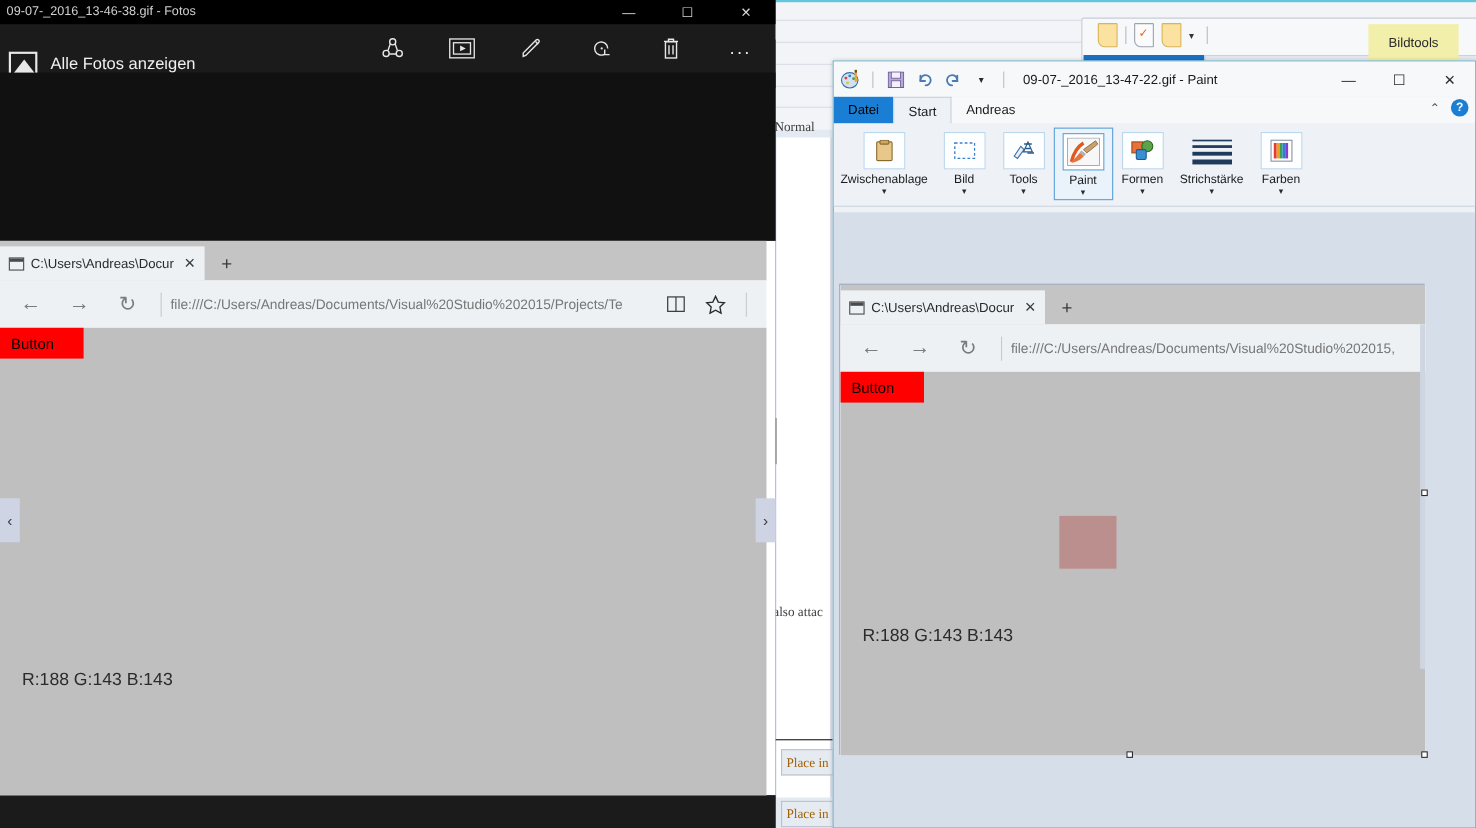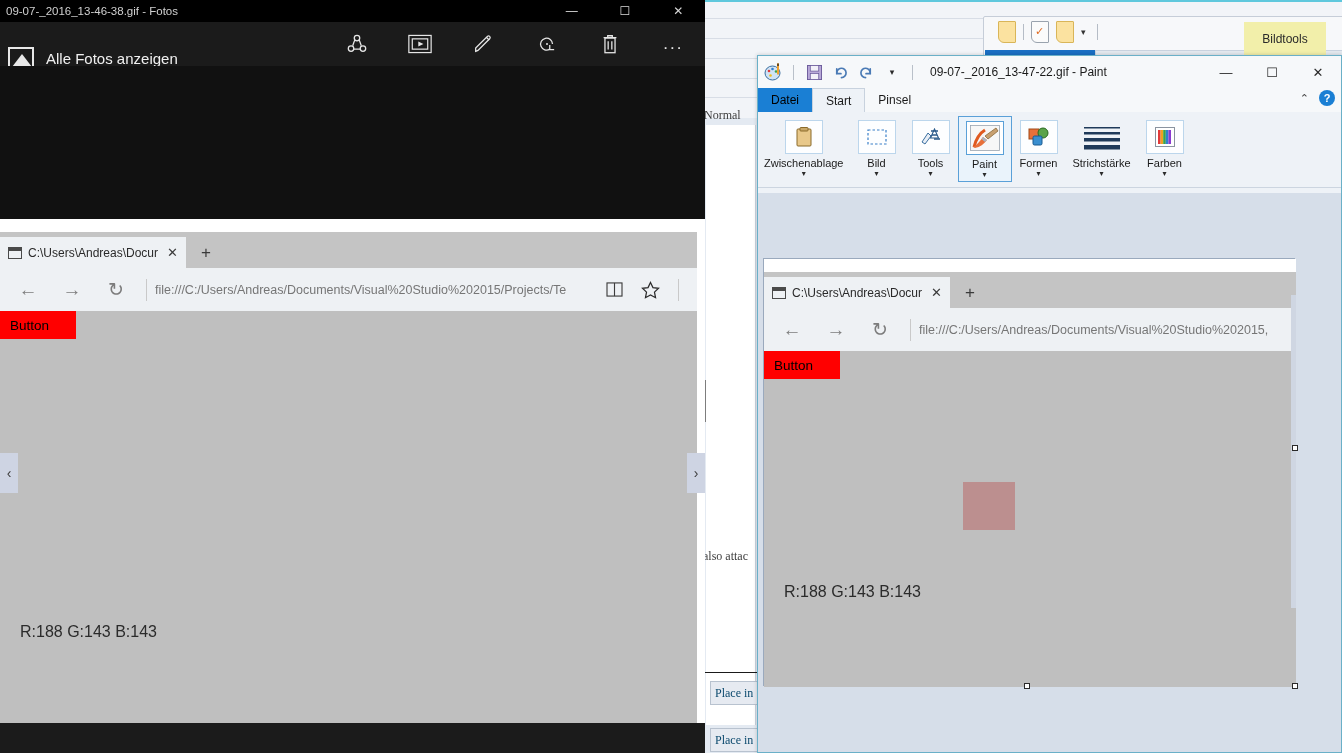--- a/index.html
+++ b/index.html
@@ -37,21 +37,21 @@
     font-size: 12px; color: #3c3c3c;
     font-family: "Liberation Serif", serif;
     white-space: nowrap;
   }
   #bg-normal { left: 704px; top: 108px; }
   #bg-alsoattach { left: 703px; top: 549px; }
   .bg-placein {
     left: 710px; width: 48px; height: 24px;
     background: #e6eaf1;
     border: 1px solid #b8c2cf;
-    font-size: 12px; color: #0c4a6e;
+    font-size: 12px; color: #a16207;
     font-family: "Liberation Serif", serif;
     display: flex; align-items: center; padding-left: 4px;
     white-space: nowrap; overflow: hidden;
   }
   #bg-placein1 { top: 681px; }
   #bg-placein2 { top: 728px; }
   #bg-hr { left: 700px; top: 672px; width: 58px; height: 1px; background: #1a1a1a; }
   #bg-greybar { left: 700px; top: 380px; width: 6px; height: 42px; background: #7d7d7d; }
 
   
@@ -141,21 +141,20 @@
     font-size: 14px; color: #3c3c3c; cursor: pointer;
   }
   #nav-prev { left: 0px; }
   #nav-next { left: 687px; }
 
   
   .edge { background: #ffffff; overflow: hidden; }
   .edge-tabstrip {
     background: #c4c4c4; display: flex; align-items: flex-end;
     height: 36px;
-    margin-top: 13px;
   }
   .edge-tab {
     background: #eef1f4; height: 31px; width: 186px;
     display: flex; align-items: center; gap: 6px;
     padding: 0 8px; font-size: 12px; color: #2a2a2a;
   }
   .edge-tab-favicon {
     width: 14px; height: 12px; border: 1.5px solid #4a4a4a; flex: none;
     position: relative;
   }
@@ -480,21 +479,21 @@
     <span id="paint-wincontrols">
       <span class="wc-light">—</span>
       <span class="wc-light">☐</span>
       <span class="wc-light">✕</span>
     </span>
   </div>
 
   <div id="paint-tabrow">
     <span class="paint-tab file">Datei</span>
     <span class="paint-tab active">Start</span>
-    <span class="paint-tab">Pinsel</span>
+    <span class="paint-tab">Andreas</span>
     <span id="paint-help">
       <span style="font-size:11px;color:#444;">⌃</span>
       <span id="help-circle">?</span>
     </span>
   </div>
 
   <div id="paint-ribbon">
     <div class="ribbon-group">
       <span class="rg-iconbox">
         <svg width="16" height="20" viewBox="0 0 16 20">

